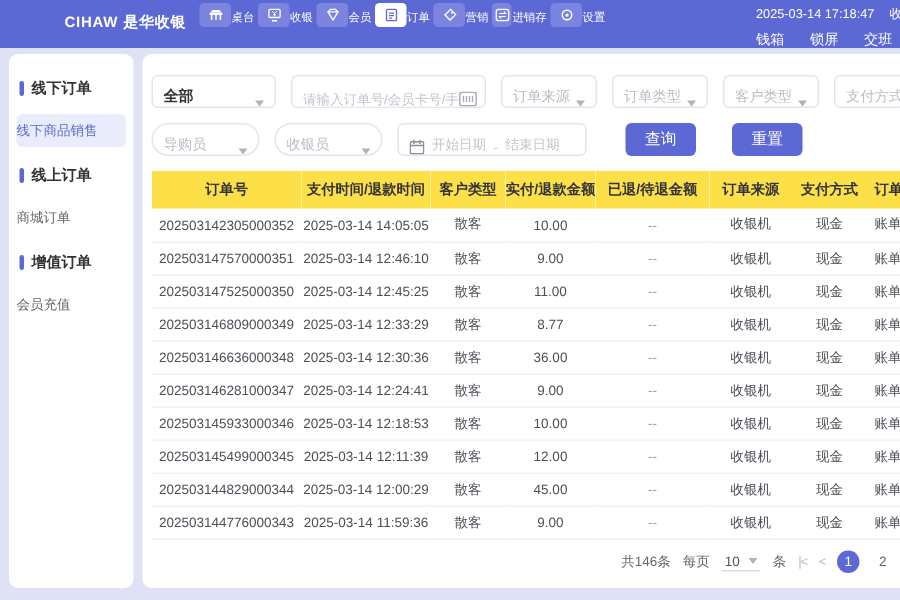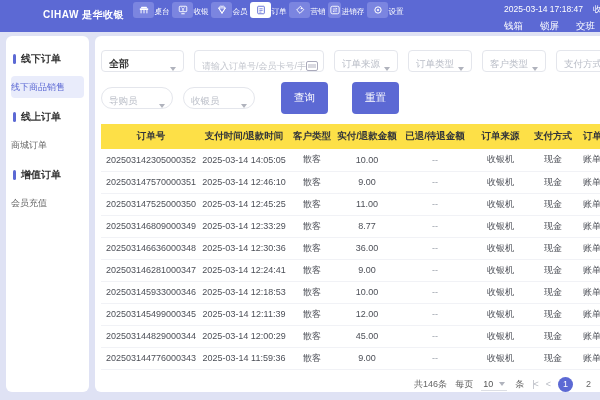--- a/index.html
+++ b/index.html
@@ -36,21 +36,21 @@
   .sel-label.dark { color:#333; font-weight:bold; font-size:10px; }
   .caret { width:0; height:0; border-left:3.5px solid transparent; border-right:3.5px solid transparent; border-top:4px solid #b0b3bd; margin-left:4px; flex:0 0 auto; }
   .w-scope { width:88px; } .w-sel { width:64px; } .w-sel2 { width:72px;border-radius:11px; }
   .search-box { width:130px; padding-right:5px; cursor:text; }
   .search-box input { border:none; outline:none; flex:1; font-size:9px; min-width:0; font-family:inherit; color:#333; }
   .search-box input::placeholder { color:#c3c6ce; }
   .scan-icon { flex:0 0 auto; color:#aab; display:flex; }
   .date-box { width:126px; gap:5px; }
   .date-box .d-ph { font-size:9px; color:#c3c6ce; white-space:nowrap; }
   .cal-icon { color:#8a8f9b; display:flex; flex:0 0 auto; }
-  .btn { height:32px; padding:0 13px; border:none; border-radius:4px; background:#5c69d4; color:#fff; font-size:10.5px; cursor:pointer; font-family:inherit; }
+  .btn { height:22px; padding:0 13px; border:none; border-radius:4px; background:#5c69d4; color:#fff; font-size:10.5px; cursor:pointer; font-family:inherit; }
   .btn-query { margin-left:16px; } .btn-reset { margin-left:14px; }
   
   table { border-collapse:collapse; table-layout:fixed; width:617px; margin-top:2px; }
   thead th { background:#fde047; height:25px; font-size:9.5px; font-weight:bold; color:#32343a; text-align:center; white-space:nowrap; overflow:hidden; }
   tbody td { height:22px; font-size:9px; color:#4c4f57; text-align:center; border-bottom:1px solid #f1f2f6; white-space:nowrap; overflow:hidden; }
   tbody tr { cursor:pointer; }
   td.dash { color:#9aa0aa; }
   th.clip, td.clip { text-align:left; padding-left:5px; }
   
   .pager { display:flex; align-items:center; justify-content:flex-end; gap:8px; padding-right:24px; margin-top:7px; font-size:9px; color:#666; }
@@ -199,20 +199,31 @@
     <div id="selects-row2" style="display:flex;gap:10px;">
         <div class="ctrl w-sel2">
           <span class="sel-label">导购员</span>
           <span class="caret"></span>
         </div>
         <div class="ctrl w-sel2">
           <span class="sel-label">收银员</span>
           <span class="caret"></span>
         </div>
       </div>
+    <div class="ctrl date-box">
+      <span class="cal-icon">
+        <svg width="10" height="10" viewBox="0 0 10 10">
+            <rect x="0.5" y="1.5" width="9" height="8" rx="1" fill="none" stroke="currentColor"></rect>
+            <path d="M3 0v3M7 0v3M0.5 4h9" stroke="currentColor" stroke-width="0.9"></path>
+          </svg>
+      </span>
+      <span class="d-ph">开始日期</span>
+      <span class="d-ph">-</span>
+      <span class="d-ph">结束日期</span>
+    </div>
     <button class="btn btn-query">查询</button>
     <button class="btn btn-reset">重置</button>
   </div>
 
   <table>
     <colgroup>
       <col style="width:100px">
         <col style="width:86px">
         <col style="width:50px">
         <col style="width:60px">

